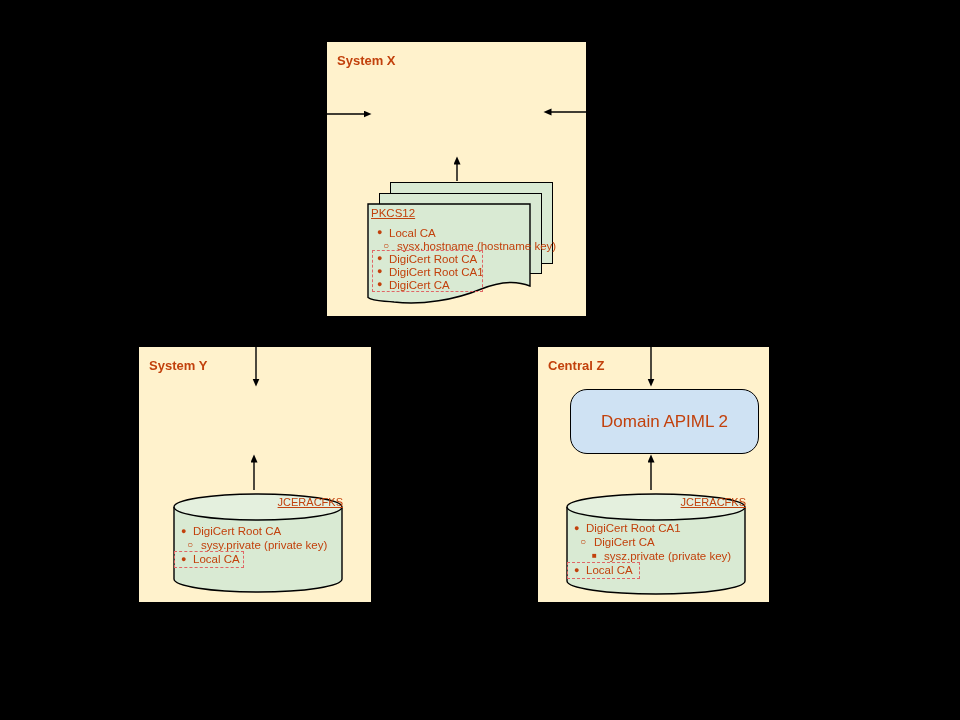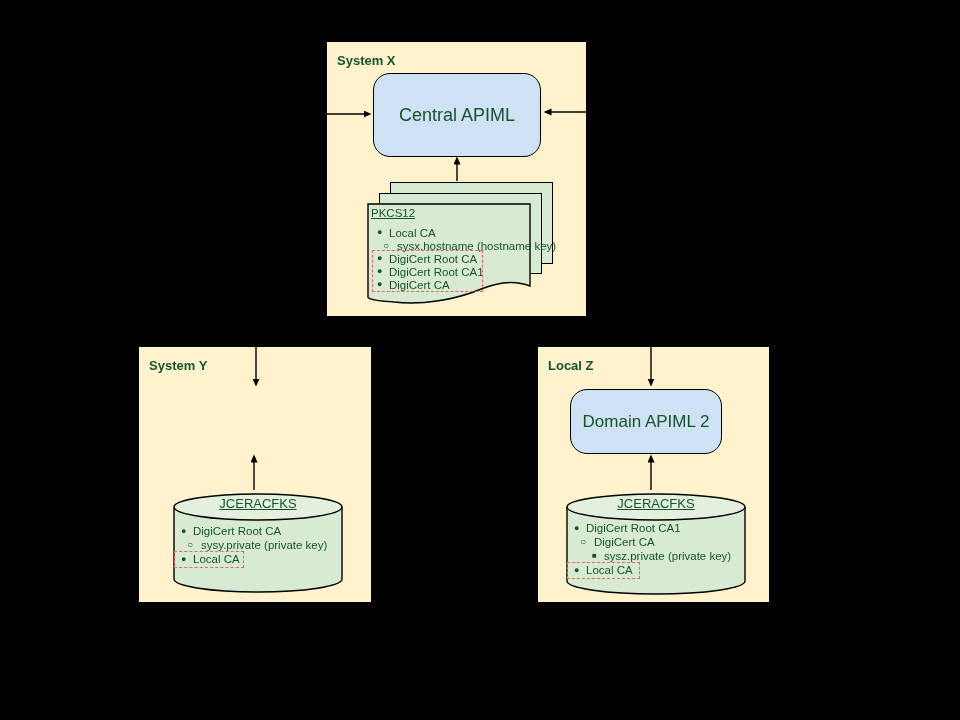--- a/index.html
+++ b/index.html
@@ -1,56 +1,53 @@
 <!DOCTYPE html>
 <html><head>
 <meta charset="utf-8">
 <style>
   * { box-sizing: border-box; margin: 0; padding: 0; }
   html, body { background: #000; }
   .stage {
     position: relative; width: 960px; height: 720px;
     background: #000; overflow: hidden;
-    font-family: "Liberation Sans", sans-serif; color: #14532d;
+    font-family: "Liberation Sans", sans-serif; color: #c2410c;
   }
   .sysbox { position: absolute; background: #FFF2CC; border: 1.2px solid #000; }
   .systitle { position: absolute; left: 10px; top: 11px; font-size: 13px; font-weight: bold; }
   .node {
     position: absolute; background: #CFE2F3; border: 1.5px solid #000;
     border-radius: 17px; display: flex; align-items: center; justify-content: center;
   }
   .node-central { font-size: 18px; }
   .node-domain { font-size: 17px; }
   .page { position: absolute; background: #D9EAD3; border: 1.2px solid #000; }
   .docsvg, .cylsvg { position: absolute; left: 0; top: 0; display: block; }
   .doc-front { position: absolute; }
   .doc-title { position: absolute; font-size: 11.5px; text-decoration: underline; }
   .cyl { position: absolute; }
-  .cyl-title { position: absolute; top: 3px; left: 0; right: 0; text-align: center; font-size: 13px; text-decoration: underline; }
+  .cyl-title { position: absolute; top: 3px; left: 0; right: 0; text-align: right; font-size: 11px; text-decoration: underline; }
   .ks-items { position: absolute; }
   .ks-row { display: flex; align-items: center; height: 13px; font-size: 11.5px; white-space: nowrap; }
   .cyl .ks-row { height: 14px; }
   .ks-row .bullet { flex: none; line-height: 1; }
   .lvl1 { padding-left: 8px; }  .lvl1 .bullet { width: 12px; font-size: 9px; }
   .lvl2 { padding-left: 14px; } .lvl2 .bullet { width: 14px; font-size: 10px; }
   .lvl3 { padding-left: 26px; } .lvl3 .bullet { width: 12px; font-size: 8px; }
   .hl { position: absolute; border: 1.6px dashed #E06666; }
   .connectors { position: absolute; left: 0; top: 0; pointer-events: none; }
 </style>
 </head>
 <body>
 
 <div class="stage">
 
   <section class="sysbox" style="left:326px; top:41px; width:261px; height:276px;">
     <div class="systitle">System X</div>
 
-    <div class="node node-central" style="left:46px; top:31px; width:168px; height:84px;">
-      <span>Central APIML</span>
-    </div>
 
     <div class="page" style="left:63px; top:140px; width:163px; height:82px;"></div>
     <div class="page" style="left:52px; top:151px; width:163px; height:81px;"></div>
     <div class="doc-front" style="left:40px; top:161px; width:164px; height:104px;">
       <svg class="docsvg" width="164" height="104" viewBox="0 0 164 104">
         <path d="M1,1 H163 V83 C147,76.5 131,79 113,86.5 C89,96.5 55,102.5 27,99 C17,97.5 7,99 1,94.5 Z" fill="#D9EAD3" stroke="#000" stroke-width="1.4"></path>
       </svg>
     </div>
     <div class="doc-title" style="left:44px; top:165px; width:150px;">PKCS12</div>
     <div class="ks-items" style="left:42px; top:184px; width:160px;">
@@ -100,23 +97,23 @@
           <div class="ks-row lvl1">
             <span class="bullet">●</span>
             <span>Local CA</span>
           </div>
         </div>
       <div class="hl" style="left:0.5px; top:58px; width:70px; height:17px;"></div>
     </div>
   </section>
 
   <section class="sysbox" style="left:537px; top:346px; width:233px; height:257px;">
-    <div class="systitle">Local Z</div>
+    <div class="systitle">Central Z</div>
 
-    <div class="node node-domain" style="left:32px; top:42px; width:152px; height:65px;">
+    <div class="node node-domain" style="left:32px; top:42px; width:189px; height:65px;">
       <span>Domain APIML 2</span>
     </div>
 
     <div class="cyl" style="left:28px; top:146px; width:180px; height:102px;">
       <svg class="cylsvg" width="180" height="102" viewBox="0 0 180 102">
         <path d="M1,14 V88 A89,13 0 0 0 179,88 V14" fill="#D9EAD3" stroke="#000" stroke-width="1.4"></path>
         <ellipse cx="90" cy="14" rx="89" ry="13" fill="#E4F0DE" stroke="#000" stroke-width="1.4"></ellipse>
       </svg>
       <div class="cyl-title">JCERACFKS</div>
       <div class="ks-items" style="left:0; top:28px; width:178px;">

